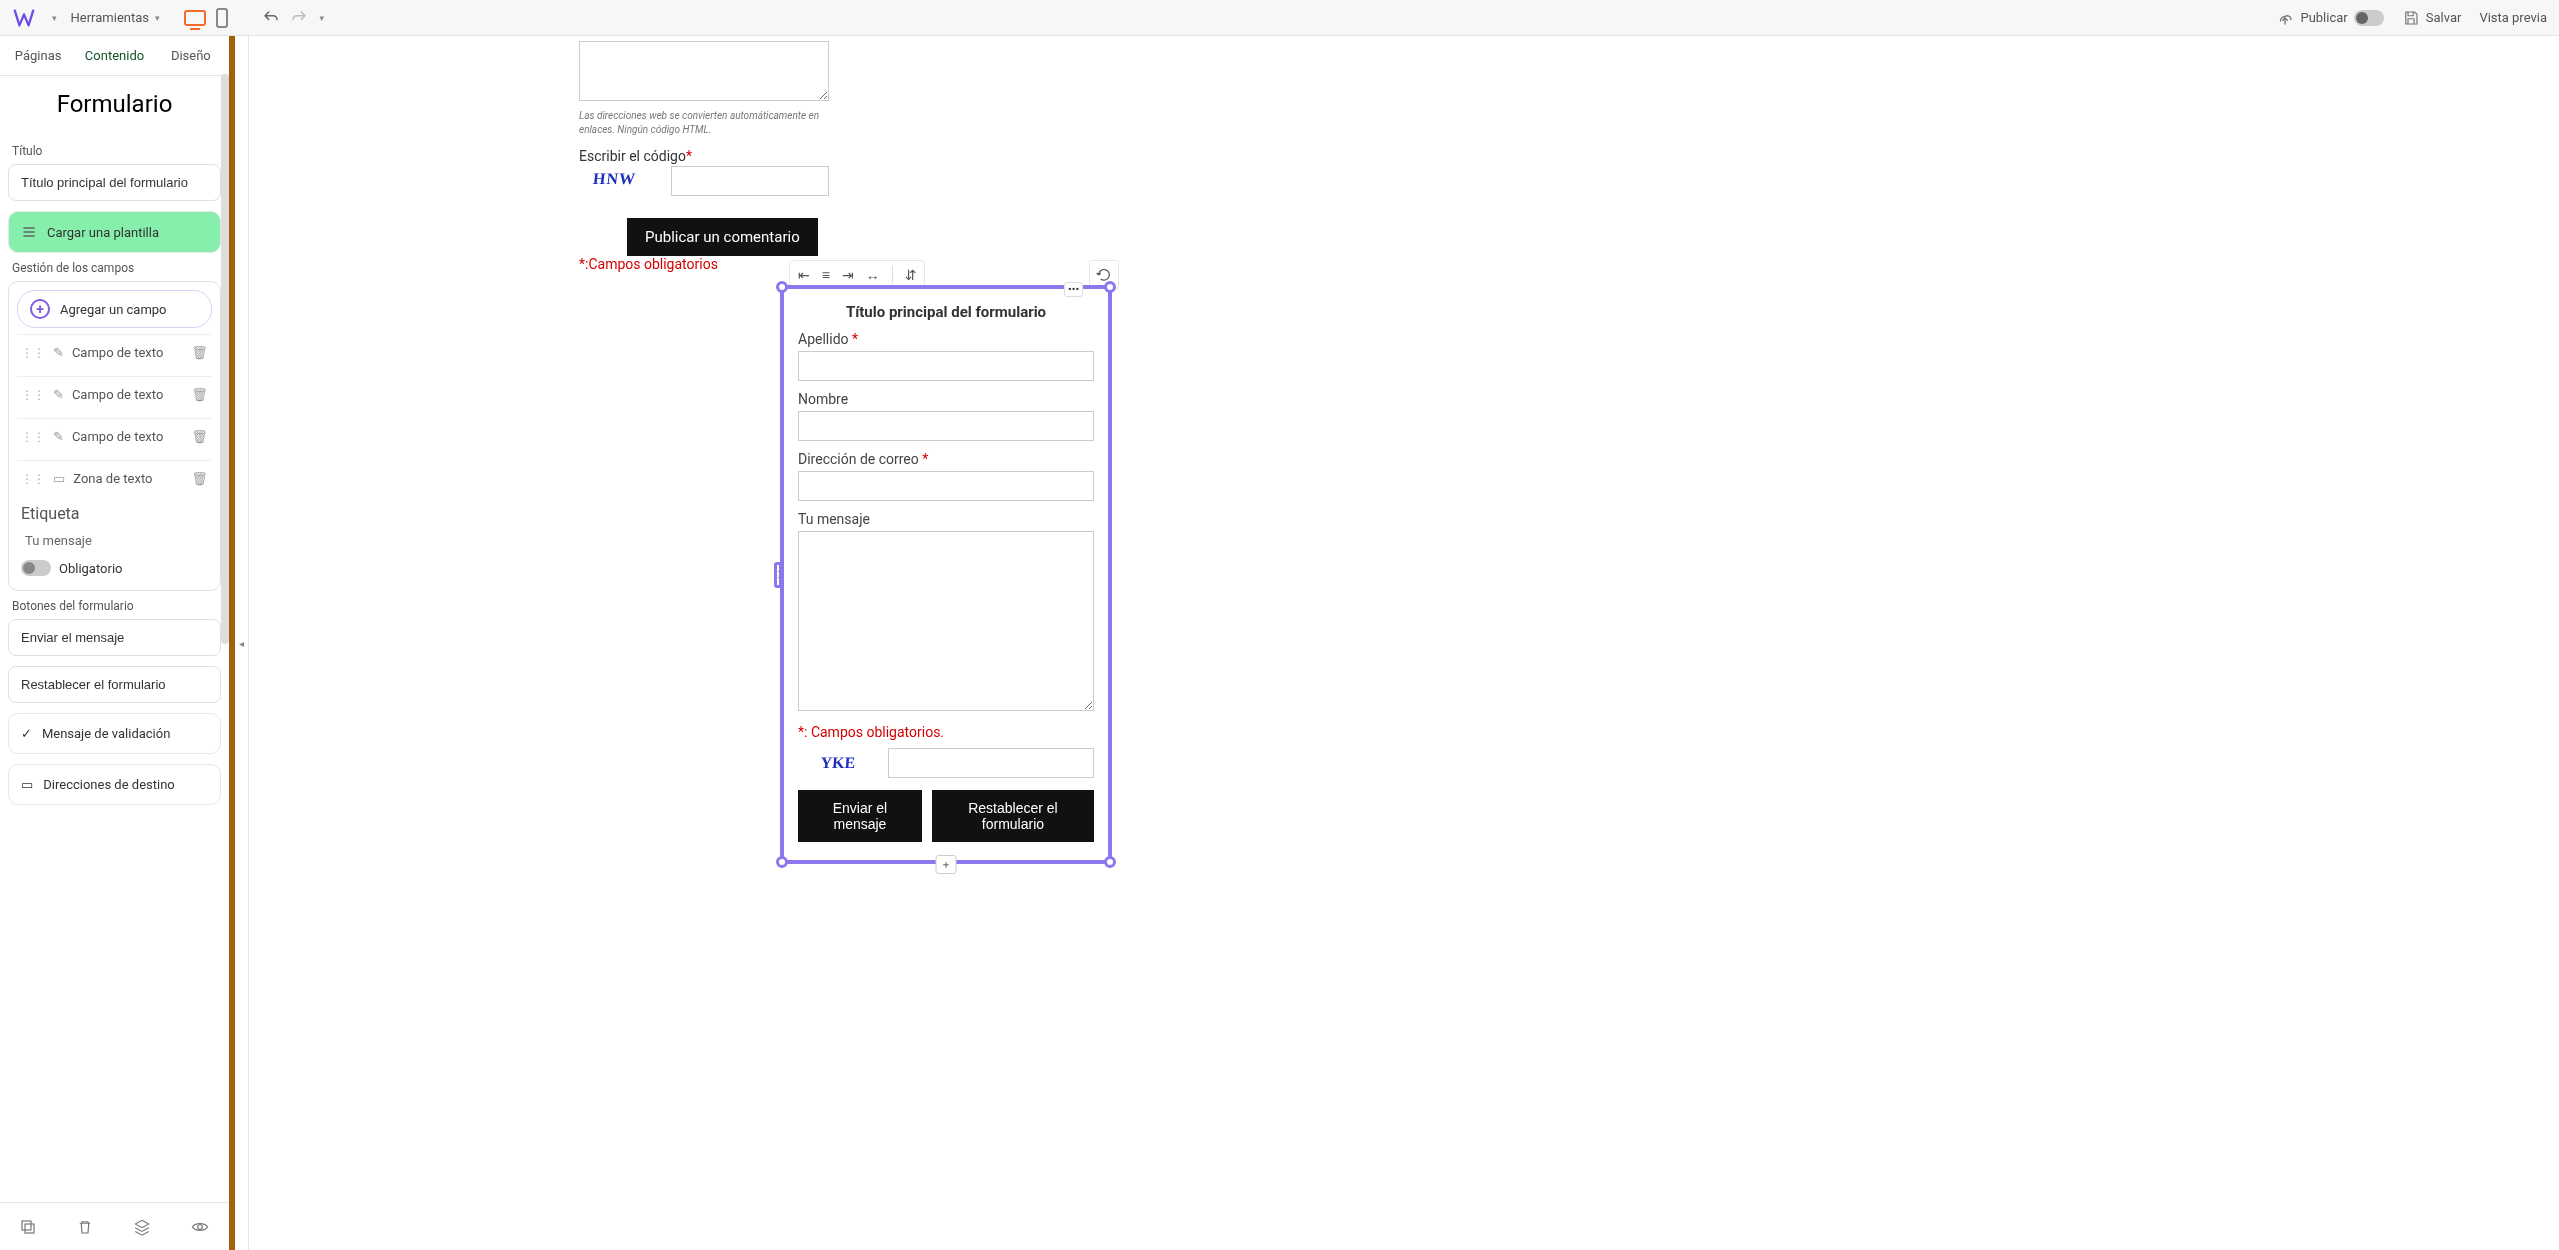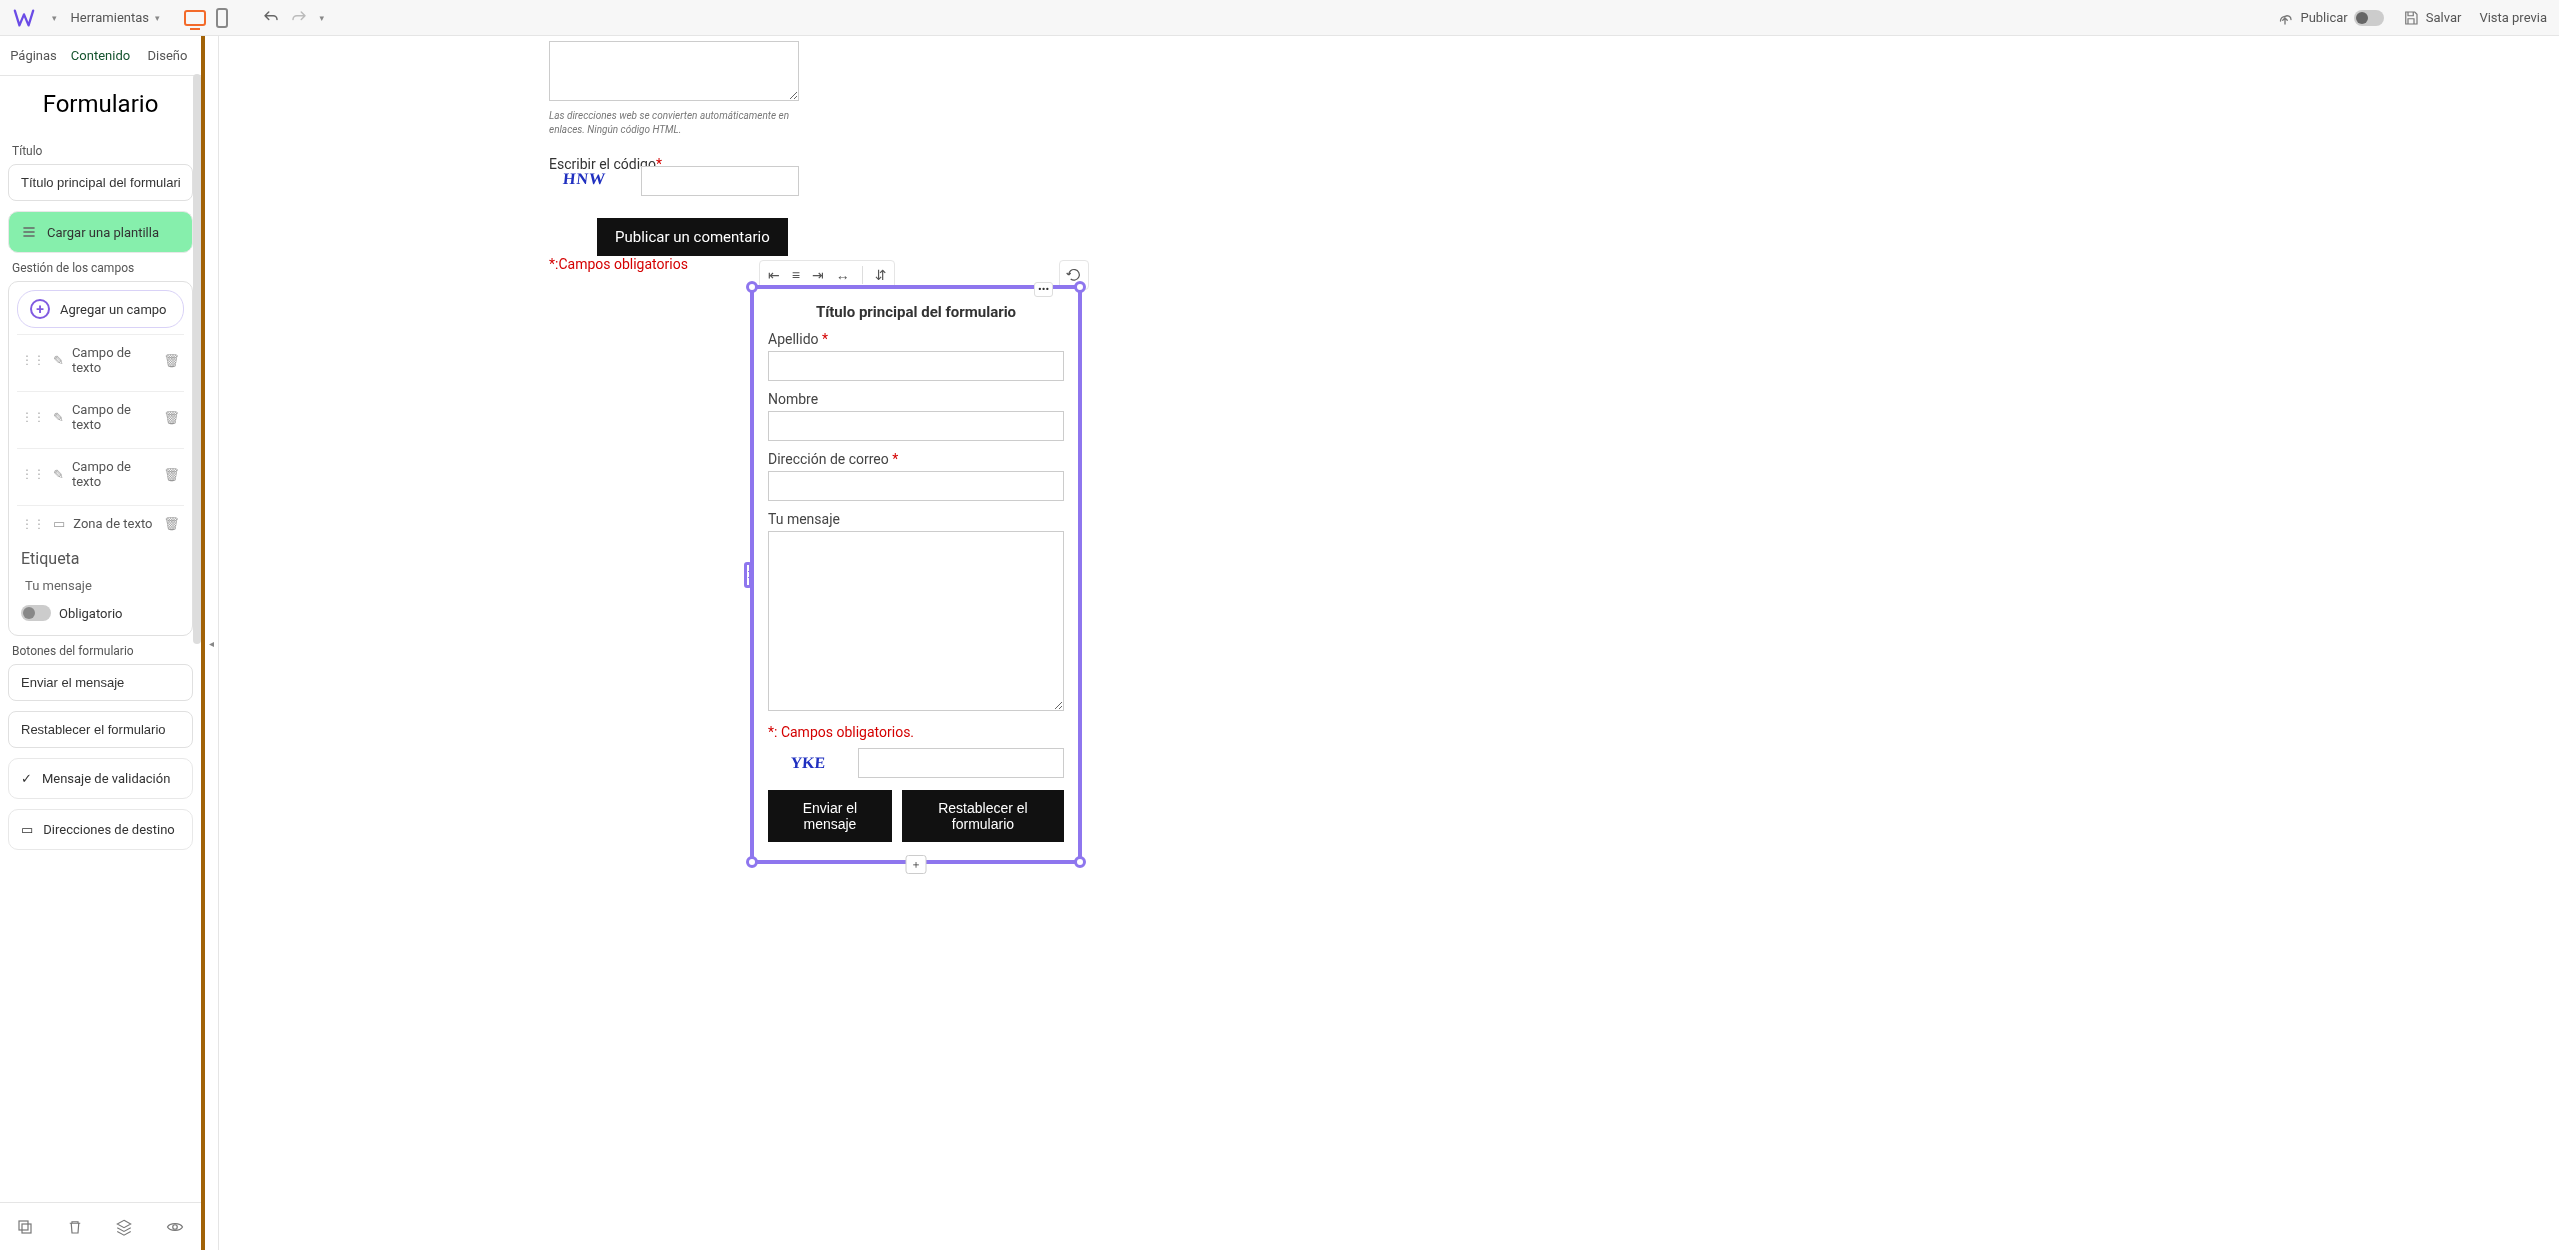--- a/index.html
+++ b/index.html
@@ -20,21 +20,21 @@
   .device-icon.mobile { border: 2px solid #888; border-radius: 3px; width: 12px; height: 20px; }
   .undo-redo { display: flex; align-items: center; gap: 10px; margin-left: 20px; }
   .undo-redo svg { width: 18px; height: 18px; }
   .topbar-right { margin-left: auto; display: flex; align-items: center; gap: 18px; color: #555; }
   .topbar-btn { display: flex; align-items: center; gap: 6px; cursor: pointer; }
   .toggle-switch { width: 30px; height: 16px; background: #ccc; border-radius: 8px; position: relative; }
   .toggle-switch::after { content: ""; position: absolute; left: 2px; top: 2px; width: 12px; height: 12px; background: #666; border-radius: 50%; }
   
   
   .main { display: flex; height: calc(100vh - 36px); }
-  .sidebar { width: 205px; border-right: 4px solid #a16207; display: flex; flex-direction: column; background: #fff; position: relative; }
+  .sidebar { width: 235px; border-right: 6px solid #a16207; display: flex; flex-direction: column; background: #fff; position: relative; }
   .sidebar-tabs { display: flex; border-bottom: 1px solid #e5e5e5; }
   .sidebar-tab { flex: 1; text-align: center; padding: 12px 0; cursor: pointer; color: #555; }
   .sidebar-tab.active { color: #14532d; }
   .sidebar-body { flex: 1; overflow-y: auto; padding: 0 8px 12px; }
   .sidebar-title { font-size: 24px; font-weight: 400; text-align: center; padding: 14px 0 18px; color: #000000; }
   .scrollbar-stub { position: absolute; right: 0; top: 38px; width: 8px; height: 570px; background: #ddd; border-radius: 4px; }
   
   .field-label { font-size: 12px; color: #555; margin: 8px 4px 6px; }
   .input-box { width: 100%; padding: 10px 12px; border: 1px solid #e0e0e0; border-radius: 8px; font-size: 13px; color: #333; background: #fff; }
   .panel-button { width: 100%; padding: 12px 12px; border: 1px solid #e8e8e8; background: #86efac; border-radius: 10px; display: flex; align-items: center; gap: 10px; cursor: pointer; margin-top: 10px; color: #333; font-size: 13px; }
@@ -60,21 +60,21 @@
   
   .collapse-handle { width: 14px; background: #fff; border-right: 1px solid #e5e5e5; display: flex; align-items: center; justify-content: center; cursor: pointer; }
   
   
   .canvas { flex: 1; position: relative; background: #fff; overflow: auto; }
   .canvas-inner { position: relative; width: 100%; height: 1000px; }
   
   
   .comment-box { position: absolute; left: 330px; top: 5px; width: 250px; height: 60px; border: 1px solid #ccc; resize: both; }
   .comment-hint { position: absolute; left: 330px; top: 73px; width: 260px; font-size: 10px; font-style: italic; color: #777; line-height: 1.4; }
-  .captcha-row { position: absolute; left: 330px; top: 120px; display: flex; align-items: center; gap: 10px; justify-content: flex-end; }
+  .captcha-row { position: absolute; left: 330px; top: 112px; display: flex; align-items: center; gap: 10px; justify-content: flex-end; }
   .captcha-label { font-size: 14px; color: #333; }
   .red-star { color: #d40000; }
   .captcha-img { position: absolute; left: 344px; top: 134px; font-family: "Comic Sans MS", cursive; font-weight: bold; color: #2030c0; font-size: 16px; transform: skewX(-6deg); letter-spacing: 1px; }
   .captcha-input { position: absolute; left: 422px; top: 130px; width: 158px; height: 30px; border: 1px solid #ccc; }
   .publish-comment { position: absolute; left: 378px; top: 182px; background: #111; color: #fff; padding: 10px 18px; font-size: 15px; cursor: pointer; }
   .req-note { position: absolute; left: 330px; top: 220px; color: #d40000; font-size: 14px; }
   
   .calendar { position: absolute; left: 705px; top: 5px; border-collapse: collapse; }
   .calendar td { width: 58px; height: 48px; border: 1px solid #e0e0e0; text-align: right; vertical-align: top; padding: 4px 6px; font-size: 13px; color: #888; }
   .calendar td.wk { color: #777; }

